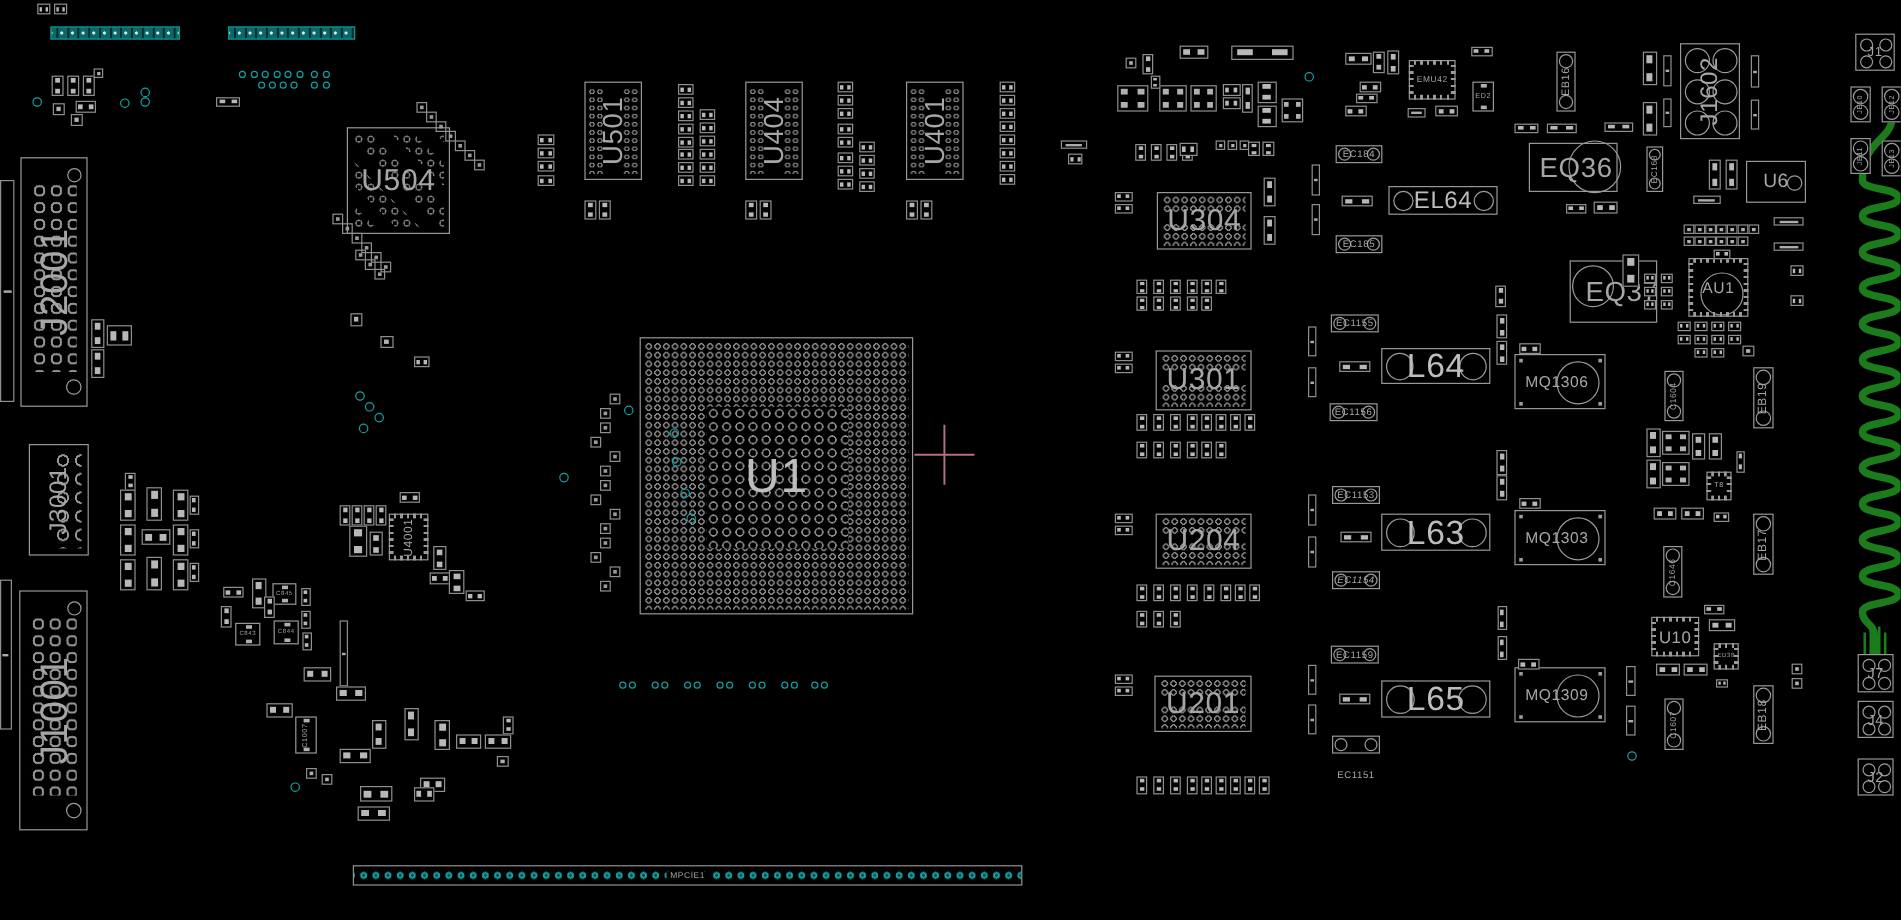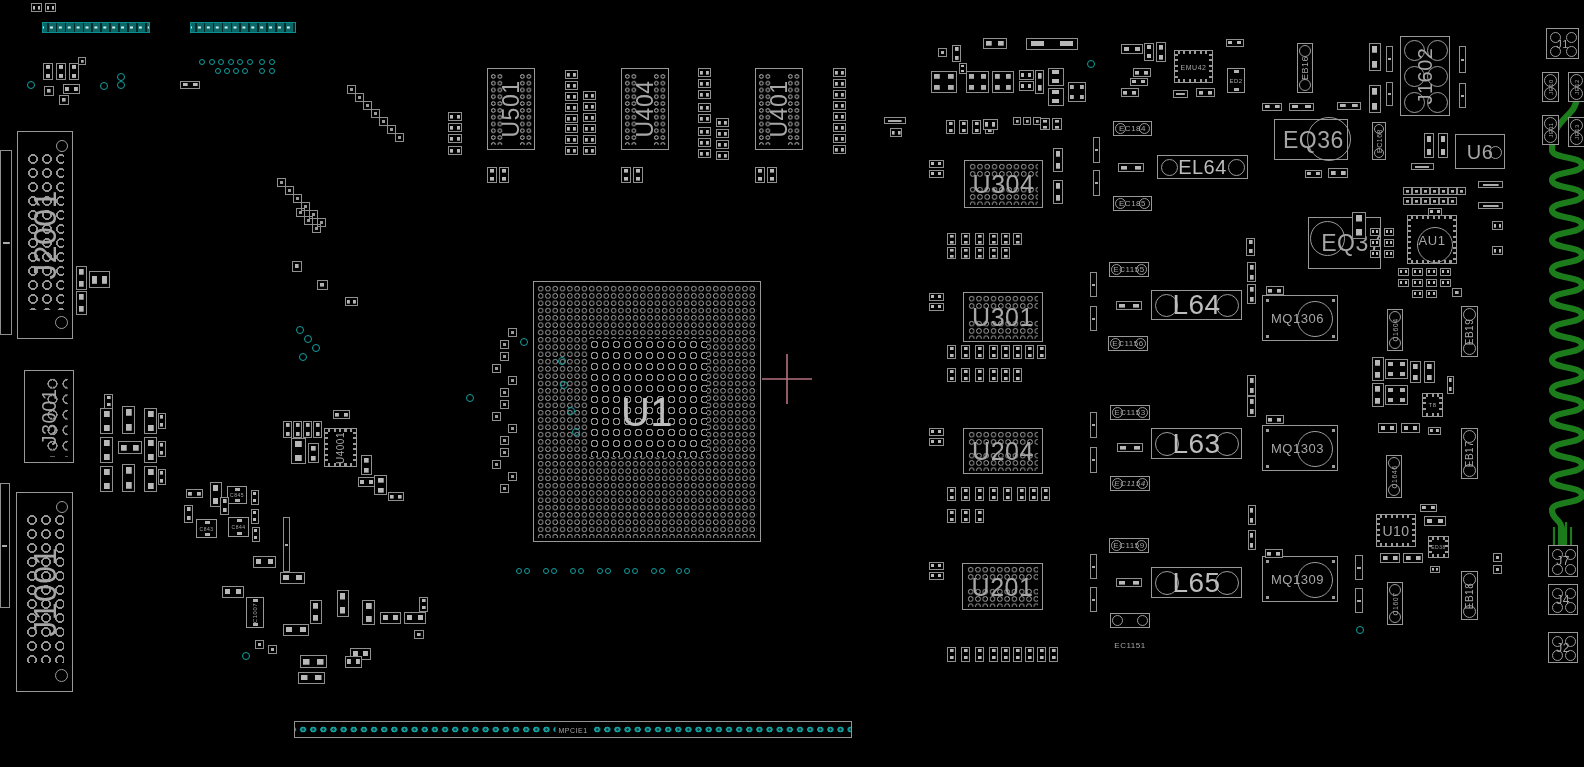--- a/index.html
+++ b/index.html
@@ -49,24 +49,28 @@
 </head>
 <body>
 
 <div id="board">
   <svg id="ov" width="1584" height="767" viewBox="0 0 1584 767">
     <path id="trace-main" fill="none" stroke-linecap="round" d="M1577 96 C1577 118 1552 116 1552 150 C1552 159 1582 156 1582 165 C1582 174 1552 171 1552 180 C1552 189 1582 186 1582 195 C1582 204 1552 201 1552 210 C1552 219 1582 216 1582 225 C1582 234 1552 231 1552 240 C1552 249 1582 246 1582 255 C1582 264 1552 261 1552 270 C1552 279 1582 276 1582 285 C1582 294 1552 291 1552 300 C1552 309 1582 306 1582 315 C1582 324 1552 321 1552 330 C1552 339 1582 336 1582 345 C1582 354 1552 351 1552 360 C1552 369 1582 366 1582 375 C1582 384 1552 381 1552 390 C1552 399 1582 396 1582 405 C1582 414 1552 411 1552 420 C1552 429 1582 426 1582 435 C1582 444 1552 441 1552 450 C1552 459 1582 456 1582 465 C1582 474 1552 471 1552 480 C1552 489 1582 486 1582 495 C1582 504 1552 501 1552 510 C1552 520 1562 519 1562 530 L1562 546" stroke="#1c7c1c" stroke-width="6.2"></path>
     <path id="trace-fan" fill="none" d="M1554 527 L1554 547 M1559 522 L1559 547 M1566 522 L1566 547 M1571 527 L1571 547" stroke="#1c7c1c" stroke-width="2.2"></path>
     <circle id="trace-dot" r="3.4" cx="1577" cy="95" fill="#1c7c1c"></circle>
     <path id="xhair" fill="none" d="M762 379 H812 M787 354 V404" stroke="#b5707f" stroke-width="1.6"></path>
   </svg>
-<div class="comp bga" style="left: 533px; top: 281px; width: 228px; height: 261px;">
+<div class="comp bga" style="left: 533px; top: 281px; width: 228px; height: 231px;">
       <div class="abs rings7" style="inset: 3px;"></div>
       <div class="abs rings11" style="left: 55px; top: 56.5px; width: 118px; height: 118px;"></div>
       <span class="lbl bright" style="font-size: 40px;">U1</span>
+    </div>
+    <div class="comp bgad" style="left: 289px; top: 106px; width: 86px; height: 89px;">
+      <div class="abs ringsd" style="inset: 4px;"></div>
+      <span class="lbl" style="font-size: 25px;">U504</span>
     </div>
     <div class="comp mem" style="left: 487px; top: 68px; width: 48px; height: 82px;">
       <div class="abs rings6" style="left: 2px; top: 4px; bottom: 4px; width: 13px;"></div>
       <div class="abs rings6" style="right: 2px; top: 4px; bottom: 4px; width: 13px;"></div>
       <span class="lbl vr" style="font-size: 23px;">U501</span>
     </div>
     <div class="comp mem" style="left: 621px; top: 68px; width: 48px; height: 82px;">
       <div class="abs rings6" style="left: 2px; top: 4px; bottom: 4px; width: 13px;"></div>
       <div class="abs rings6" style="right: 2px; top: 4px; bottom: 4px; width: 13px;"></div>
       <span class="lbl vr" style="font-size: 23px;">U404</span>
@@ -205,21 +209,21 @@
       <div class="circ" style="left: 3px; top: 3px; width: 21px; height: 21px;"></div>
       <div class="circ" style="left: 26px; top: 3px; width: 21px; height: 21px;"></div>
       <div class="circ" style="left: 3px; top: 29px; width: 21px; height: 21px;"></div>
       <div class="circ" style="left: 26px; top: 29px; width: 21px; height: 21px;"></div>
       <div class="circ" style="left: 3px; top: 55px; width: 21px; height: 21px;"></div>
       <div class="circ" style="left: 26px; top: 55px; width: 21px; height: 21px;"></div>
       <span class="lbl vr" style="font-size: 20px;">J1602</span>
     </div>
     <div class="comp u6" style="left: 1455px; top: 134px; width: 50px; height: 35px;">
       <div class="circ" style="left: 33px; top: 11px; width: 13px; height: 13px;"></div>
-      <span class="lbl" style="font-size: 20px;">U6</span>
+      <span class="lbl" style="font-size: 16px;">U6</span>
     </div>
     <div class="comp qfn" style="left: 1376px; top: 514px; width: 40px; height: 33px;">
       <div class="tick-t"></div>
       <div class="tick-b"></div>
       <div class="tick-l"></div>
       <div class="tick-r"></div>
       <span class="lbl" style="font-size: 14px;">U10</span>
     </div>
     <div class="comp pillh" style="left: 1113px; top: 121px; width: 39px; height: 15px;">
       <div class="circ" style="left: 1px; top: 1px; width: 11px; height: 11px;"></div>

